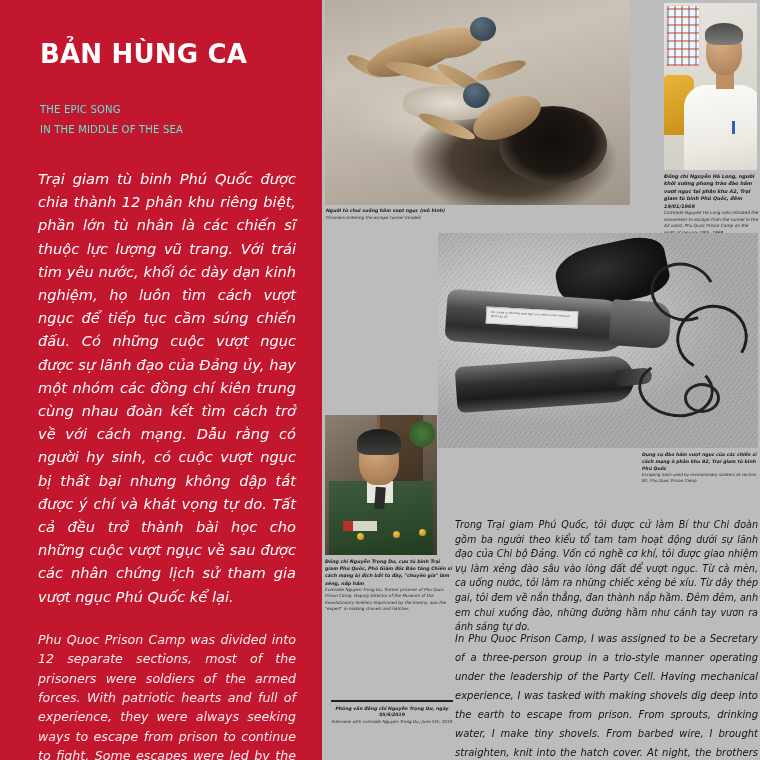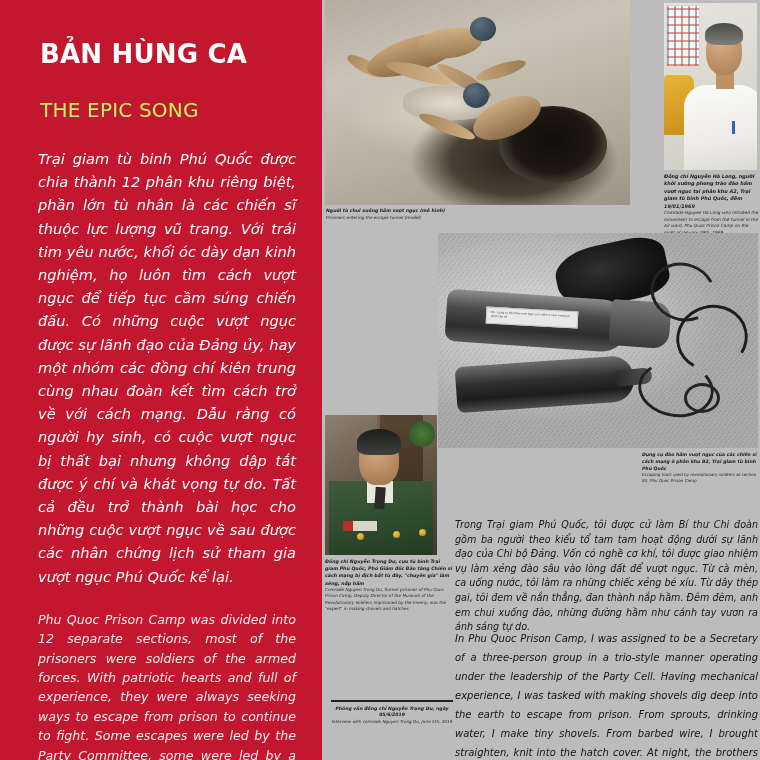--- a/index.html
+++ b/index.html
@@ -34,22 +34,22 @@
     line-height: 32px;
     padding-left: 2px;
   }
   .title-line2 {
     font-size: 30px;
     line-height: 38px;
     margin-top: 2px;
     padding-left: 2px;
   }
   .subtitle {
-    color: #bef264;
-    font-size: 20px;
+    color: #5eead4;
+    font-size: 10px;
     line-height: 20px;
     margin-top: 30px;
     padding-left: 2px;
     letter-spacing: 0.2px;
   }
   .body-vn {
     color: #ffffff;
     font-size: 14.6px;
     line-height: 23.2px;
     font-style: italic;
@@ -283,20 +283,21 @@
 <body>
 
 <div id="poster">
 
   <div class="red-panel">
     <div class="title-main">
       <div class="title-line1">BẢN HÙNG CA</div>
     </div>
     <div class="subtitle">
       <div>THE EPIC SONG</div>
+      <div>IN THE MIDDLE OF THE SEA</div>
     </div>
     <div class="body-vn">Trại giam tù binh Phú Quốc được chia thành 12 phân khu riêng biệt, phần lớn tù nhân là các chiến sĩ thuộc lực lượng vũ trang. Với trái tim yêu nước, khối óc dày dạn kinh nghiệm, họ luôn tìm cách vượt ngục để tiếp tục cầm súng chiến đấu. Có những cuộc vượt ngục được sự lãnh đạo của Đảng ủy, hay một nhóm các đồng chí kiên trung cùng nhau đoàn kết tìm cách trở về với cách mạng. Dẫu rằng có người hy sinh, có cuộc vượt ngục bị thất bại nhưng không dập tắt được ý chí và khát vọng tự do. Tất cả đều trở thành bài học cho những cuộc vượt ngục về sau được các nhân chứng lịch sử tham gia vượt ngục Phú Quốc kể lại.</div>
     <div class="body-en">Phu Quoc Prison Camp was divided into 12 separate sections, most of the prisoners were soldiers of the armed forces. With patriotic hearts and full of experience, they were always seeking ways to escape from prison to continue to fight. Some escapes were led by the Party Committee, some were led by a group of loyal comrades, all were to find a way to return to serve the country. Although there were people who sacrificed, there were failures, but nothing quelled the will and the desire for freedom. They all became lessons for the other escapes, which were told by historical witnesses who were captured in Phu Quoc Prison Camp.</div>
   </div>
 
   <div class="right-area">
 
     <div class="ph-tunnel">
       <div class="tunnel-floor"></div>
       <div class="fig rubble"></div>

